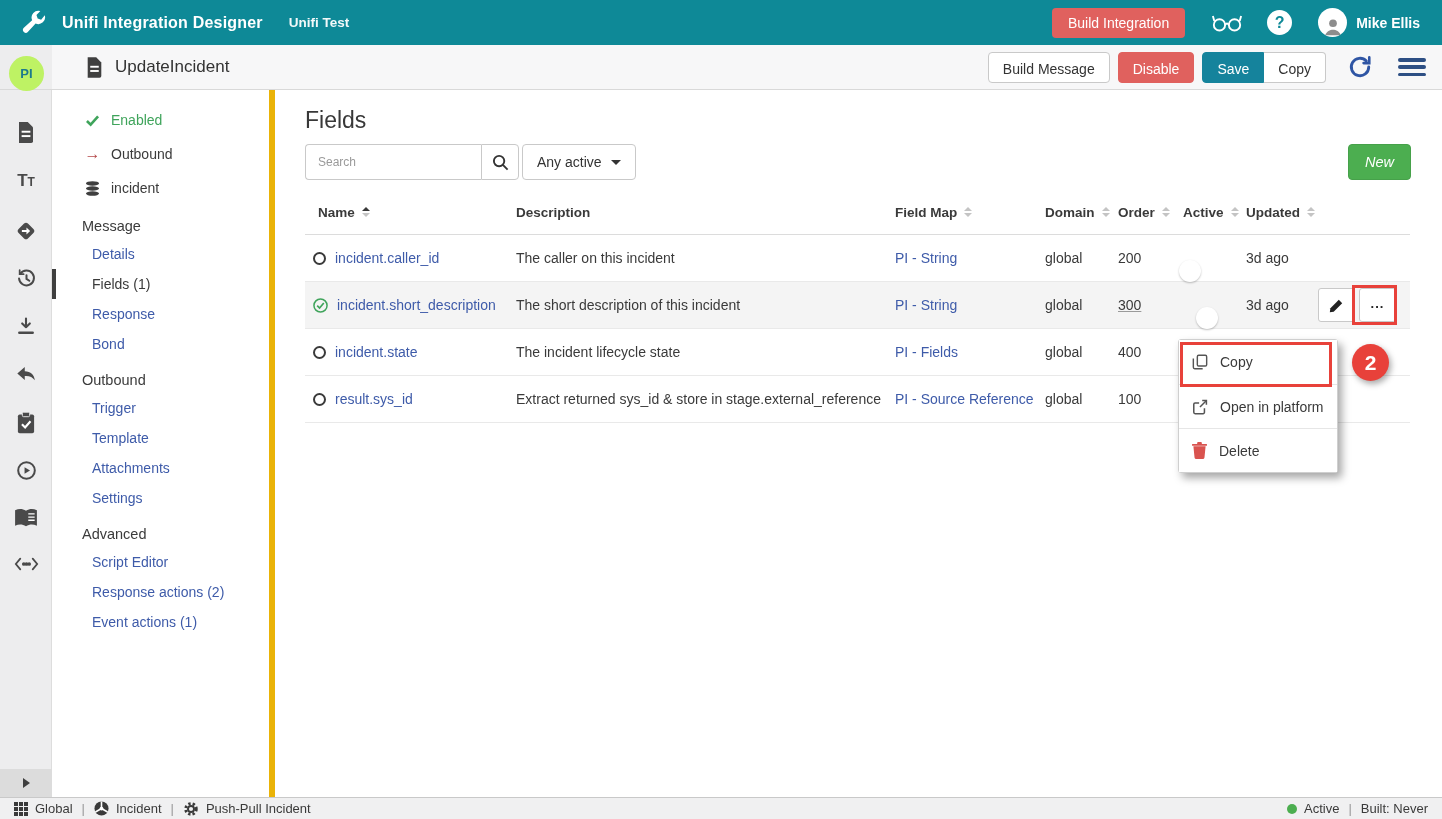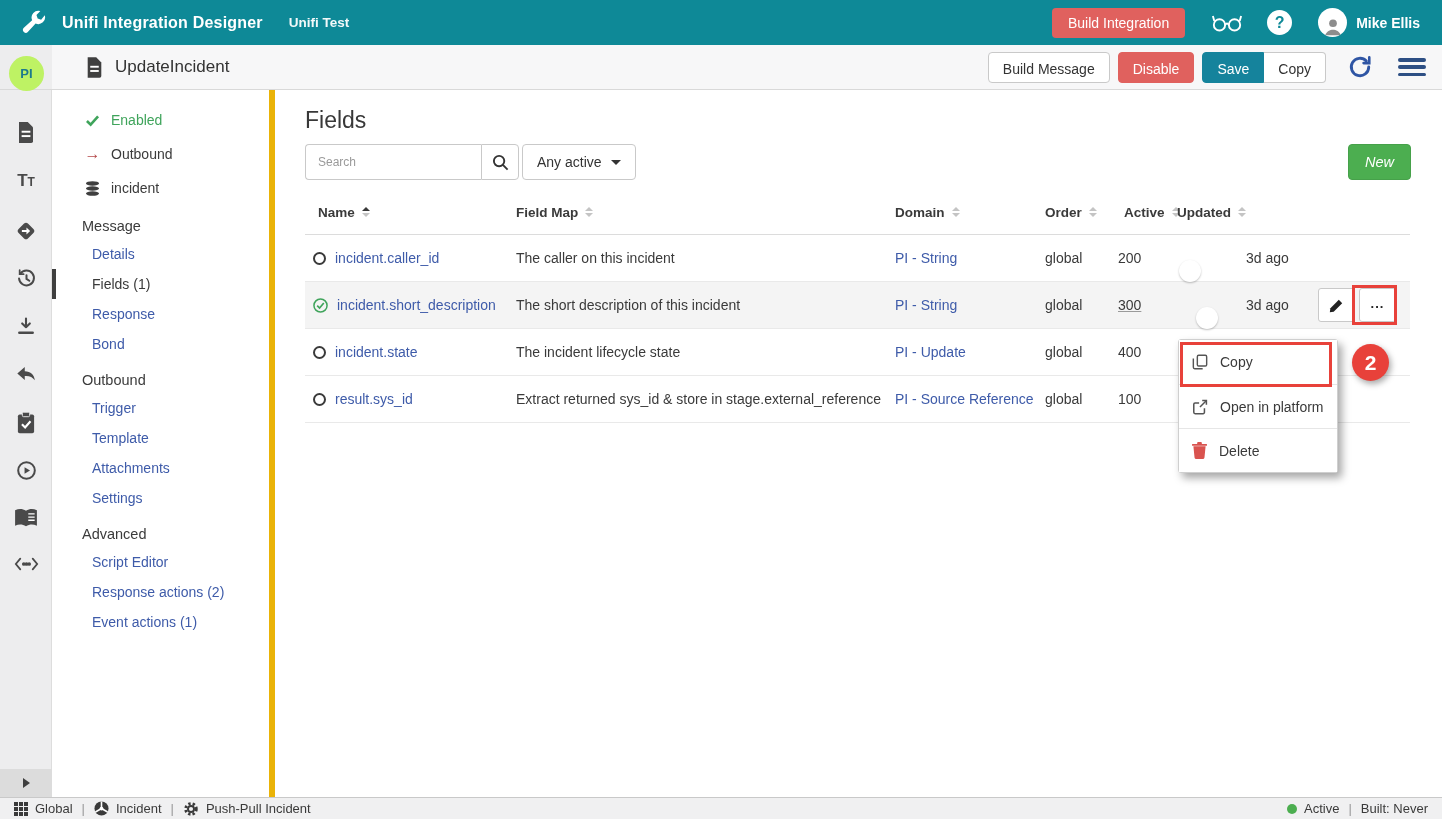--- a/index.html
+++ b/index.html
@@ -319,20 +319,23 @@
 
     <div class="trow thead">
       <span class="hcell first">
           <span>Name</span>
           <span class="sort asc">
             <i class="up"></i>
             <i class="dn"></i>
           </span>
         </span>
       <span class="hcell">
+          <span>Description</span>
+        </span>
+      <span class="hcell">
           <span>Field Map</span>
           <span class="sort">
             <i class="up"></i>
             <i class="dn"></i>
           </span>
         </span>
       <span class="hcell">
           <span>Domain</span>
           <span class="sort">
             <i class="up"></i>
@@ -402,21 +405,21 @@
           </button>
       </span>
     </div>
 
     <div class="trow">
       <span class="name-cell">
           <i class="ring"></i>
           <a class="lnk">incident.state</a>
         </span>
       <span>The incident lifecycle state</span>
-      <span><a class="lnk">PI - Update</a></span>
+      <span><a class="lnk">PI - Fields</a></span>
       <span>global</span>
       <span>400</span>
       <span><span class="toggle"><span class="knob"></span></span></span>
       <span></span>
       <span></span>
     </div>
 
     <div class="trow">
       <span class="name-cell">
           <i class="ring"></i>

